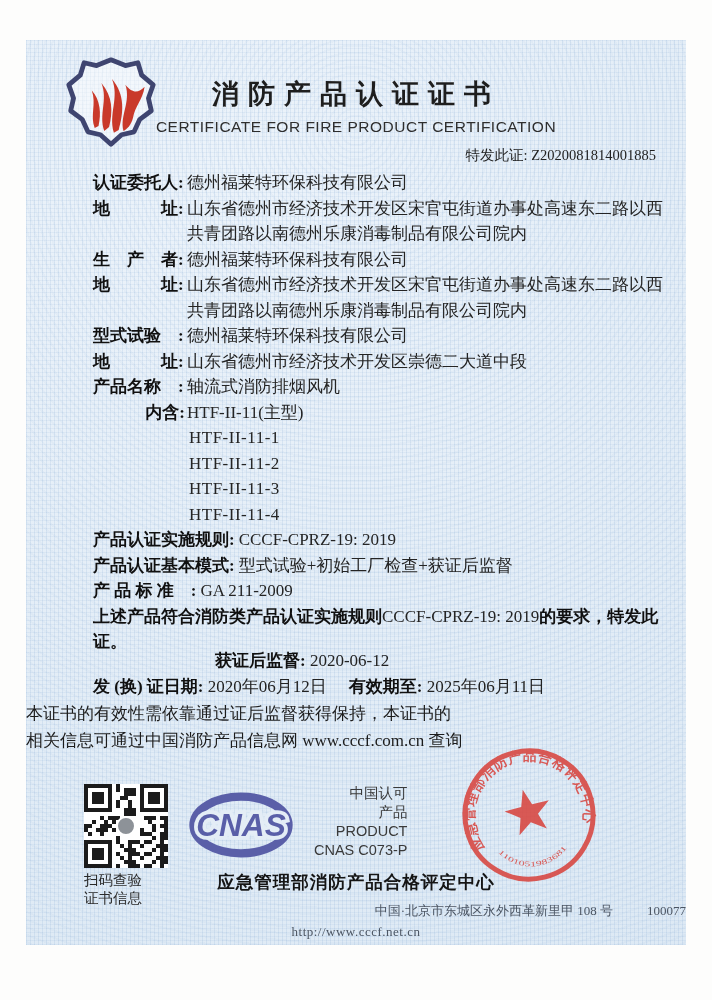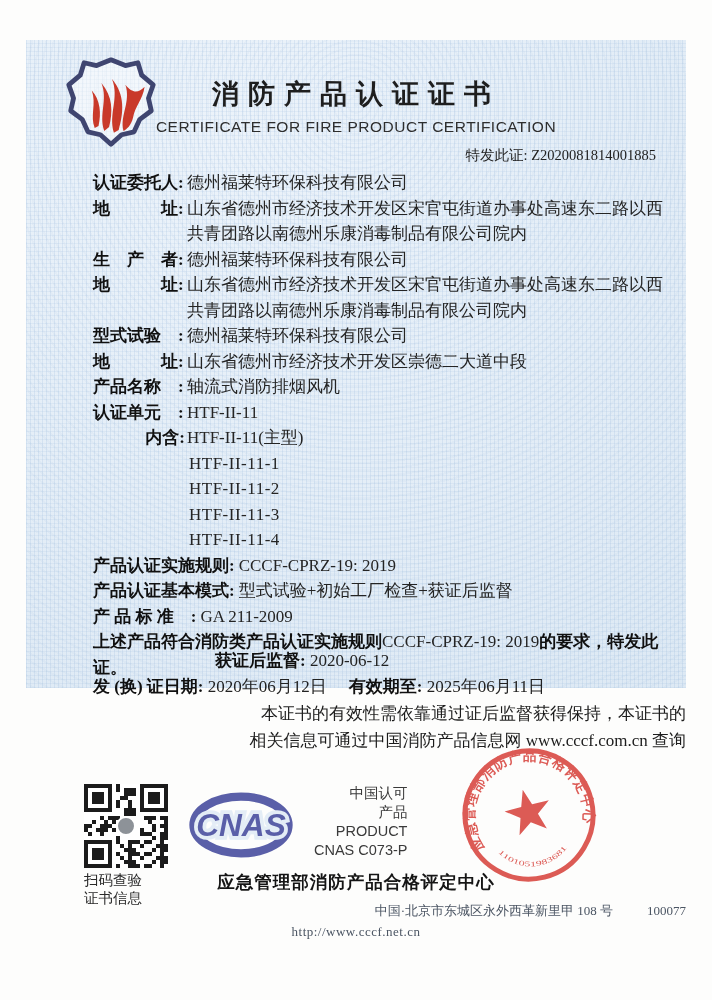--- a/index.html
+++ b/index.html
@@ -1,20 +1,20 @@
 <!DOCTYPE html>
 <html><head>
 <meta charset="utf-8">
 <style>
   * { margin:0; padding:0; box-sizing:border-box; }
   html,body { width:712px; height:1000px; background:#ffffff; overflow:hidden;
     font-family:"Liberation Serif","DejaVu Sans",serif; }
   .page { position:relative; width:712px; height:1000px; background:#fdfdfc; }
   .cert {
-    position:absolute; left:26px; top:40px; width:660px; height:648px;
+    position:absolute; left:26px; top:40px; width:660px; height:905px;
     background-color:#e2ecf6;
     background-image:
       repeating-linear-gradient(90deg, rgba(125,165,210,.16) 0 1px, transparent 1px 4px),
       repeating-linear-gradient(0deg, rgba(125,165,210,.11) 0 1px, transparent 1px 4px),
       repeating-radial-gradient(circle at 50% 10%, rgba(140,175,215,.07) 0 2px, transparent 2px 7px),
       radial-gradient(circle at 30% 15%, #ecf3fa, #dde9f4);
     color:#222;
   }
   
   .logo { position:absolute; left:28px; top:16px; width:114px; height:96px; }
@@ -36,21 +36,21 @@
   .row2 { white-space:nowrap; }
   .lbl2 { font-weight:bold; color:#101010; margin-right:4px; }
   .statement { font-weight:bold; color:#101010; width:574px; }
   .statement .code { font-weight:normal; color:#242424; }
   
   .dates { position:absolute; left:67px; top:608px; font-size:17px; line-height:26px; }
   .d1 { margin-left:122px; }
   .b { font-weight:bold; color:#101010; }
   .gap { margin-left:22px;text-align:right; }
   
-  .notice { position:absolute; left:0; top:660px; width:100%; text-align:right;
+  .notice { position:absolute; left:0; top:660px; width:100%; text-align:left;
     font-size:17px; line-height:27px; color:#1c1c1c; }
   
   .qr { position:absolute; left:58px; top:744px; width:84px; height:84px; background:#fff; }
   .qr-cap { position:absolute; left:58px; top:831px; width:90px; font-size:14.5px;
     line-height:18px; color:#2a2a2a; }
   .cnas-logo { position:absolute; left:160px; top:750px; width:110px; height:70px; }
   .cnas-text { position:absolute; left:288px; top:744px; font-family:"Liberation Sans","DejaVu Sans",sans-serif;
     font-size:14.5px; line-height:19px; color:#3a3a3a;text-align:right; }
   .seal-cap { position:absolute; left:436px; top:786px; font-size:15.5px; letter-spacing:1px; color:#4a4a4a; }
   .seal { position:absolute; left:428px; top:700px; width:150px; height:150px;
@@ -85,21 +85,20 @@
     <div class="certno"><span class="lab">特发此证: </span><span>Z2020081814001885</span></div>
 
     <div class="body">
       <div class="row"><span class="lbl">认证委托人:</span><span class="val">德州福莱特环保科技有限公司</span></div>
       <div class="row"><span class="lbl">地　　　址:</span><span class="val">山东省德州市经济技术开发区宋官屯街道办事处高速东二路以西共青团路以南德州乐康消毒制品有限公司院内</span></div>
       <div class="row"><span class="lbl">生　产　者:</span><span class="val">德州福莱特环保科技有限公司</span></div>
       <div class="row"><span class="lbl">地　　　址:</span><span class="val">山东省德州市经济技术开发区宋官屯街道办事处高速东二路以西共青团路以南德州乐康消毒制品有限公司院内</span></div>
       <div class="row"><span class="lbl">型式试验　:</span><span class="val">德州福莱特环保科技有限公司</span></div>
       <div class="row"><span class="lbl">地　　　址:</span><span class="val">山东省德州市经济技术开发区崇德二大道中段</span></div>
       <div class="row"><span class="lbl">产品名称　:</span><span class="val">轴流式消防排烟风机</span></div>
-      <div class="row"><span class="lbl">认证单元　:</span><span class="val">HTF-II-11</span></div>
       <div class="row"><span class="lbl ra">内含:</span><span class="val">HTF-II-11(主型)</span></div>
       <div class="model">HTF-II-11-1</div>
       <div class="model">HTF-II-11-2</div>
       <div class="model">HTF-II-11-3</div>
       <div class="model">HTF-II-11-4</div>
       <div class="row2"><span class="lbl2">产品认证实施规则:</span><span>CCCF-CPRZ-19: 2019</span></div>
       <div class="row2"><span class="lbl2">产品认证基本模式:</span><span>型式试验+初始工厂检查+获证后监督</span></div>
       <div class="row2"><span class="lbl2">产 品 标 准　:</span><span>GA 211-2009</span></div>
       <div class="statement"><span>上述产品符合消防类产品认证实施规则</span><span class="code">CCCF-CPRZ-19: 2019</span><span>的要求，特发此证。</span></div>
     </div>

